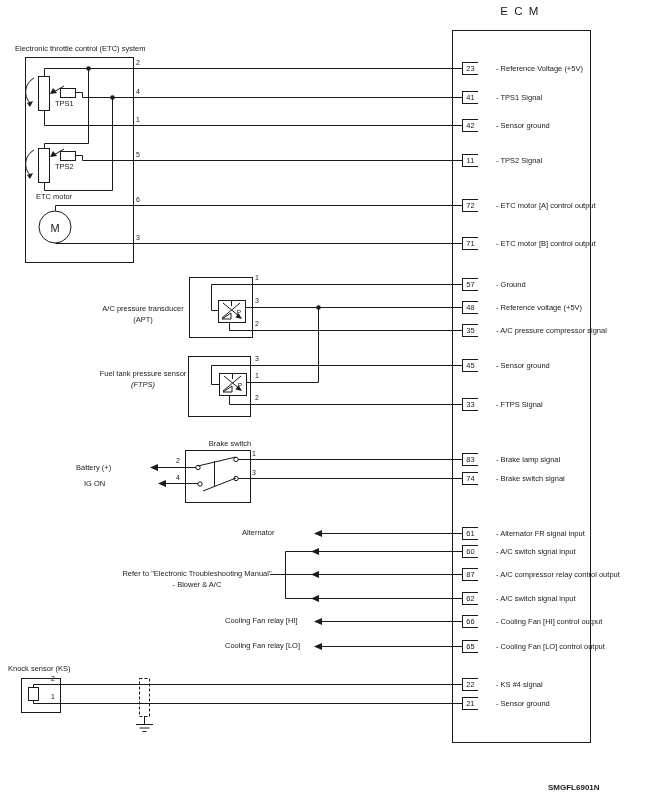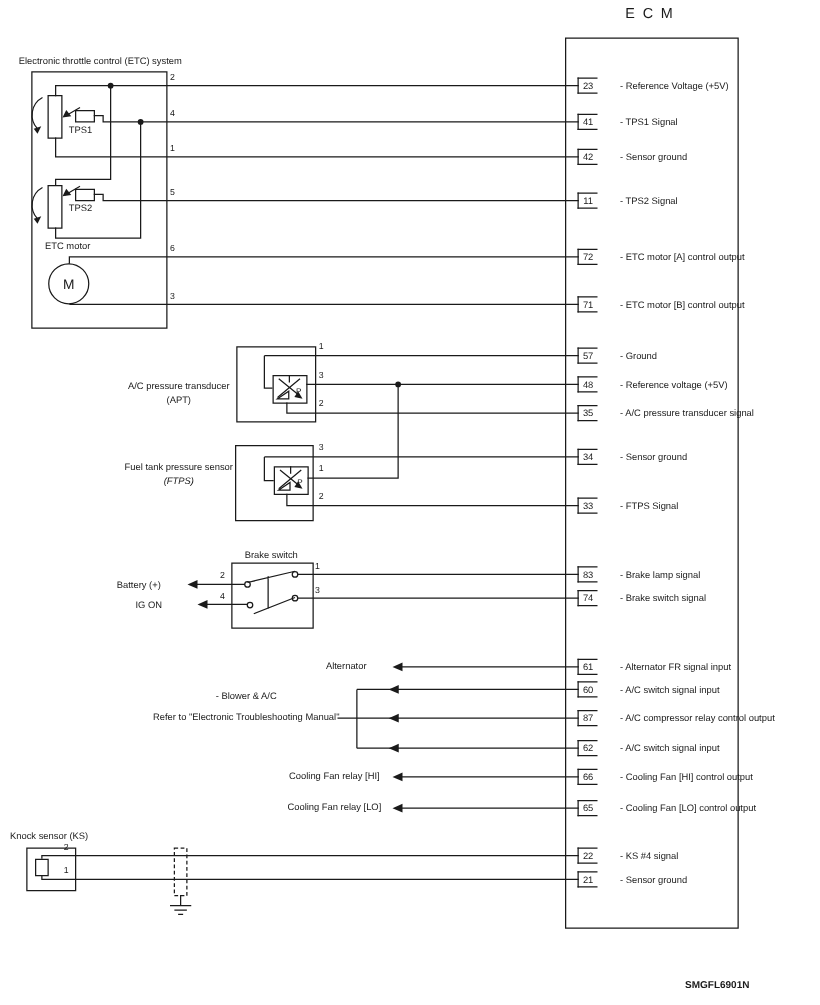--- a/index.html
+++ b/index.html
@@ -3,21 +3,21 @@
 <meta charset="utf-8">
 <style>
   html,body{margin:0;padding:0;}
   body{
     width:656px;height:804px;position:relative;background:#fff;
     font-family:"Liberation Sans",sans-serif;color:#1a1a1a;overflow:hidden;
   }
   #art{position:absolute;left:0;top:0;}
   .lbl{position:absolute;font-size:7.5px;line-height:9px;white-space:nowrap;}
   .ctr{text-align:center;white-space:normal;}
-  .r{text-align:center;}
+  .r{text-align:left;}
   .it{font-style:italic;}
   .wpin{position:absolute;font-size:7px;line-height:8px;}
   .ecm-title{
     position:absolute;left:470px;top:5px;width:100px;text-align:center;
     font-size:11.5px;letter-spacing:1.5px;
   }
   .figid{position:absolute;left:548px;top:783px;width:100px;
     font-size:8px;font-weight:bold;}
   .pin{position:absolute;left:462px;height:13px;display:flex;align-items:flex-start;}
   .pbox{
@@ -163,27 +163,27 @@
 <div class="lbl" style="left:15px;top:44px">Electronic throttle control (ETC) system</div>
 <div class="lbl" style="left:55px;top:99px">TPS1</div>
 <div class="lbl" style="left:55px;top:162px">TPS2</div>
 <div class="lbl" style="left:36px;top:192px">ETC motor</div>
 
 <div class="lbl ctr" style="left:78px;top:304px;width:130px">A/C pressure transducer</div>
 <div class="lbl ctr" style="left:78px;top:315px;width:130px">(APT)</div>
 <div class="lbl ctr" style="left:78px;top:369px;width:130px">Fuel tank pressure sensor</div>
 <div class="lbl ctr it" style="left:78px;top:380px;width:130px">(FTPS)</div>
 
-<div class="lbl ctr" style="left:177px;top:439px;width:80px">Brake switch</div>
+<div class="lbl ctr" style="left:190px;top:439px;width:80px">Brake switch</div>
 <div class="lbl r" style="left:76px;top:463px;width:70px">Battery (+)</div>
 <div class="lbl r" style="left:84px;top:479px;width:70px">IG ON</div>
 
 <div class="lbl r" style="left:242px;top:528px;width:70px">Alternator</div>
 <div class="lbl ctr" style="left:112px;top:569px;width:170px">Refer to "Electronic Troubleshooting Manual"</div>
-<div class="lbl ctr" style="left:112px;top:552px;width:170px">- Blower &amp; A/C</div>
+<div class="lbl ctr" style="left:112px;top:580px;width:170px">- Blower &amp; A/C</div>
 <div class="lbl r" style="left:225px;top:616px;width:85px">Cooling Fan relay [HI]</div>
 <div class="lbl r" style="left:225px;top:641px;width:85px">Cooling Fan relay [LO]</div>
 
 <div class="lbl" style="left:8px;top:664px">Knock sensor (KS)</div>
 
 <span class="wpin" style="left:136px;top:59px">2</span>
 <span class="wpin" style="left:136px;top:88px">4</span>
 <span class="wpin" style="left:136px;top:116px">1</span>
 <span class="wpin" style="left:136px;top:151px">5</span>
 <span class="wpin" style="left:136px;top:196px">6</span>
@@ -232,24 +232,24 @@
 <div class="pin" style="top:278px">
     <span class="pbox">57</span>
     <span class="plabel">- Ground</span>
   </div>
 <div class="pin" style="top:301px">
     <span class="pbox">48</span>
     <span class="plabel">- Reference voltage (+5V)</span>
   </div>
 <div class="pin" style="top:324px">
     <span class="pbox">35</span>
-    <span class="plabel">- A/C pressure transducer signal</span>
+    <span class="plabel">- A/C pressure compressor signal</span>
   </div>
 <div class="pin" style="top:359px">
-    <span class="pbox">34</span>
+    <span class="pbox">45</span>
     <span class="plabel">- Sensor ground</span>
   </div>
 <div class="pin" style="top:398px">
     <span class="pbox">33</span>
     <span class="plabel">- FTPS Signal</span>
   </div>
 <div class="pin" style="top:453px">
     <span class="pbox">83</span>
     <span class="plabel">- Brake lamp signal</span>
   </div>

